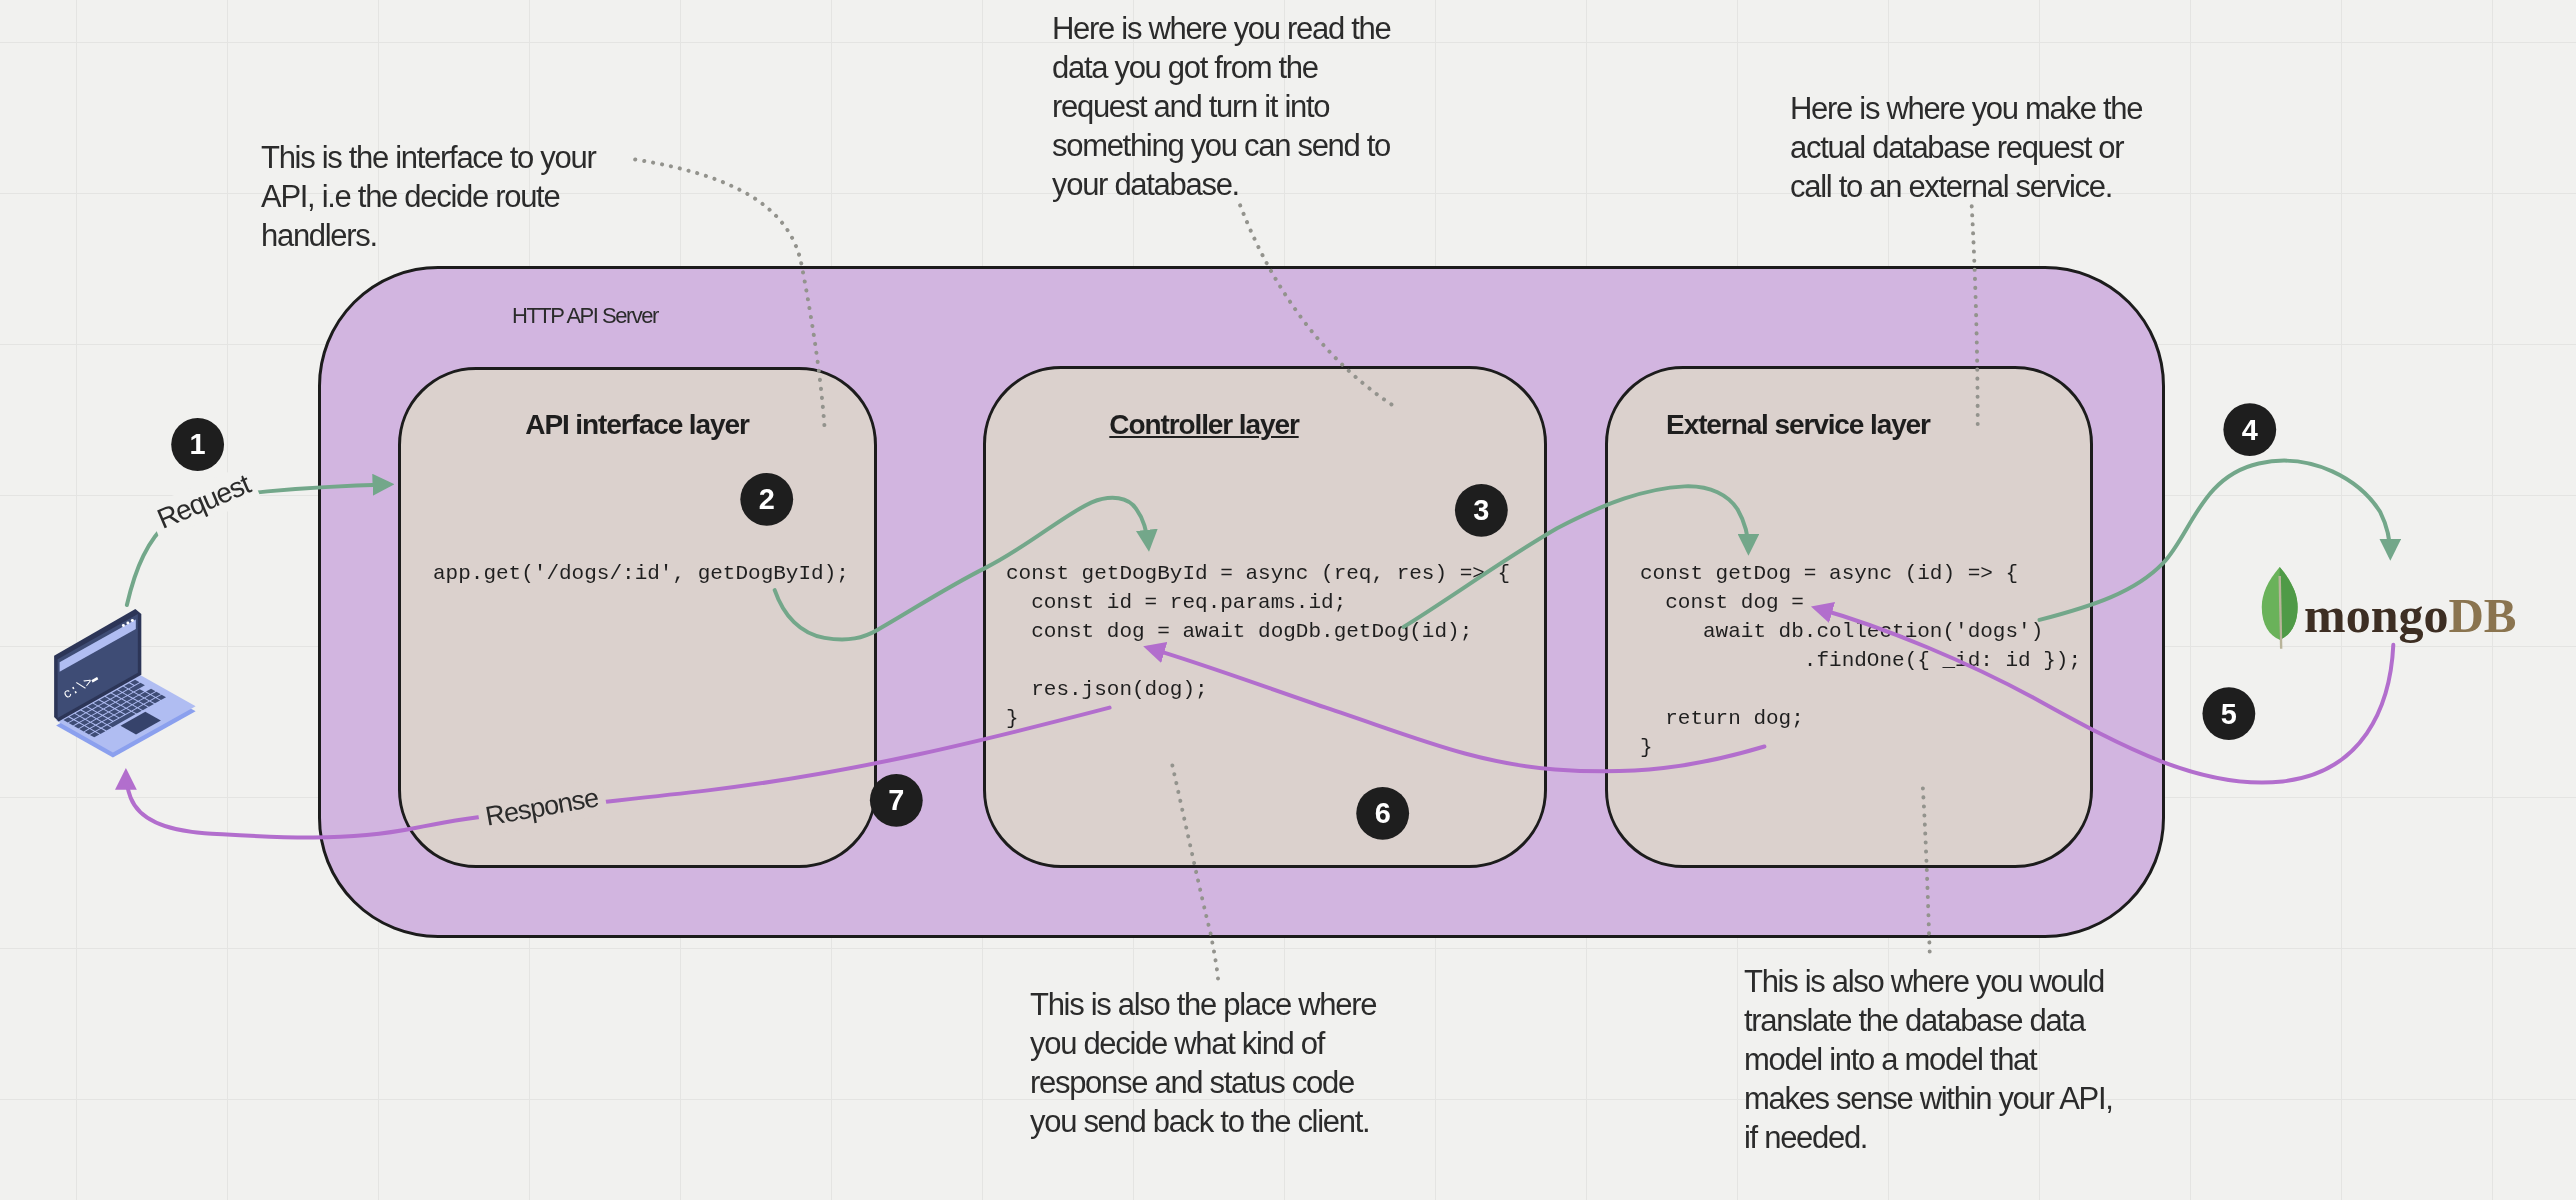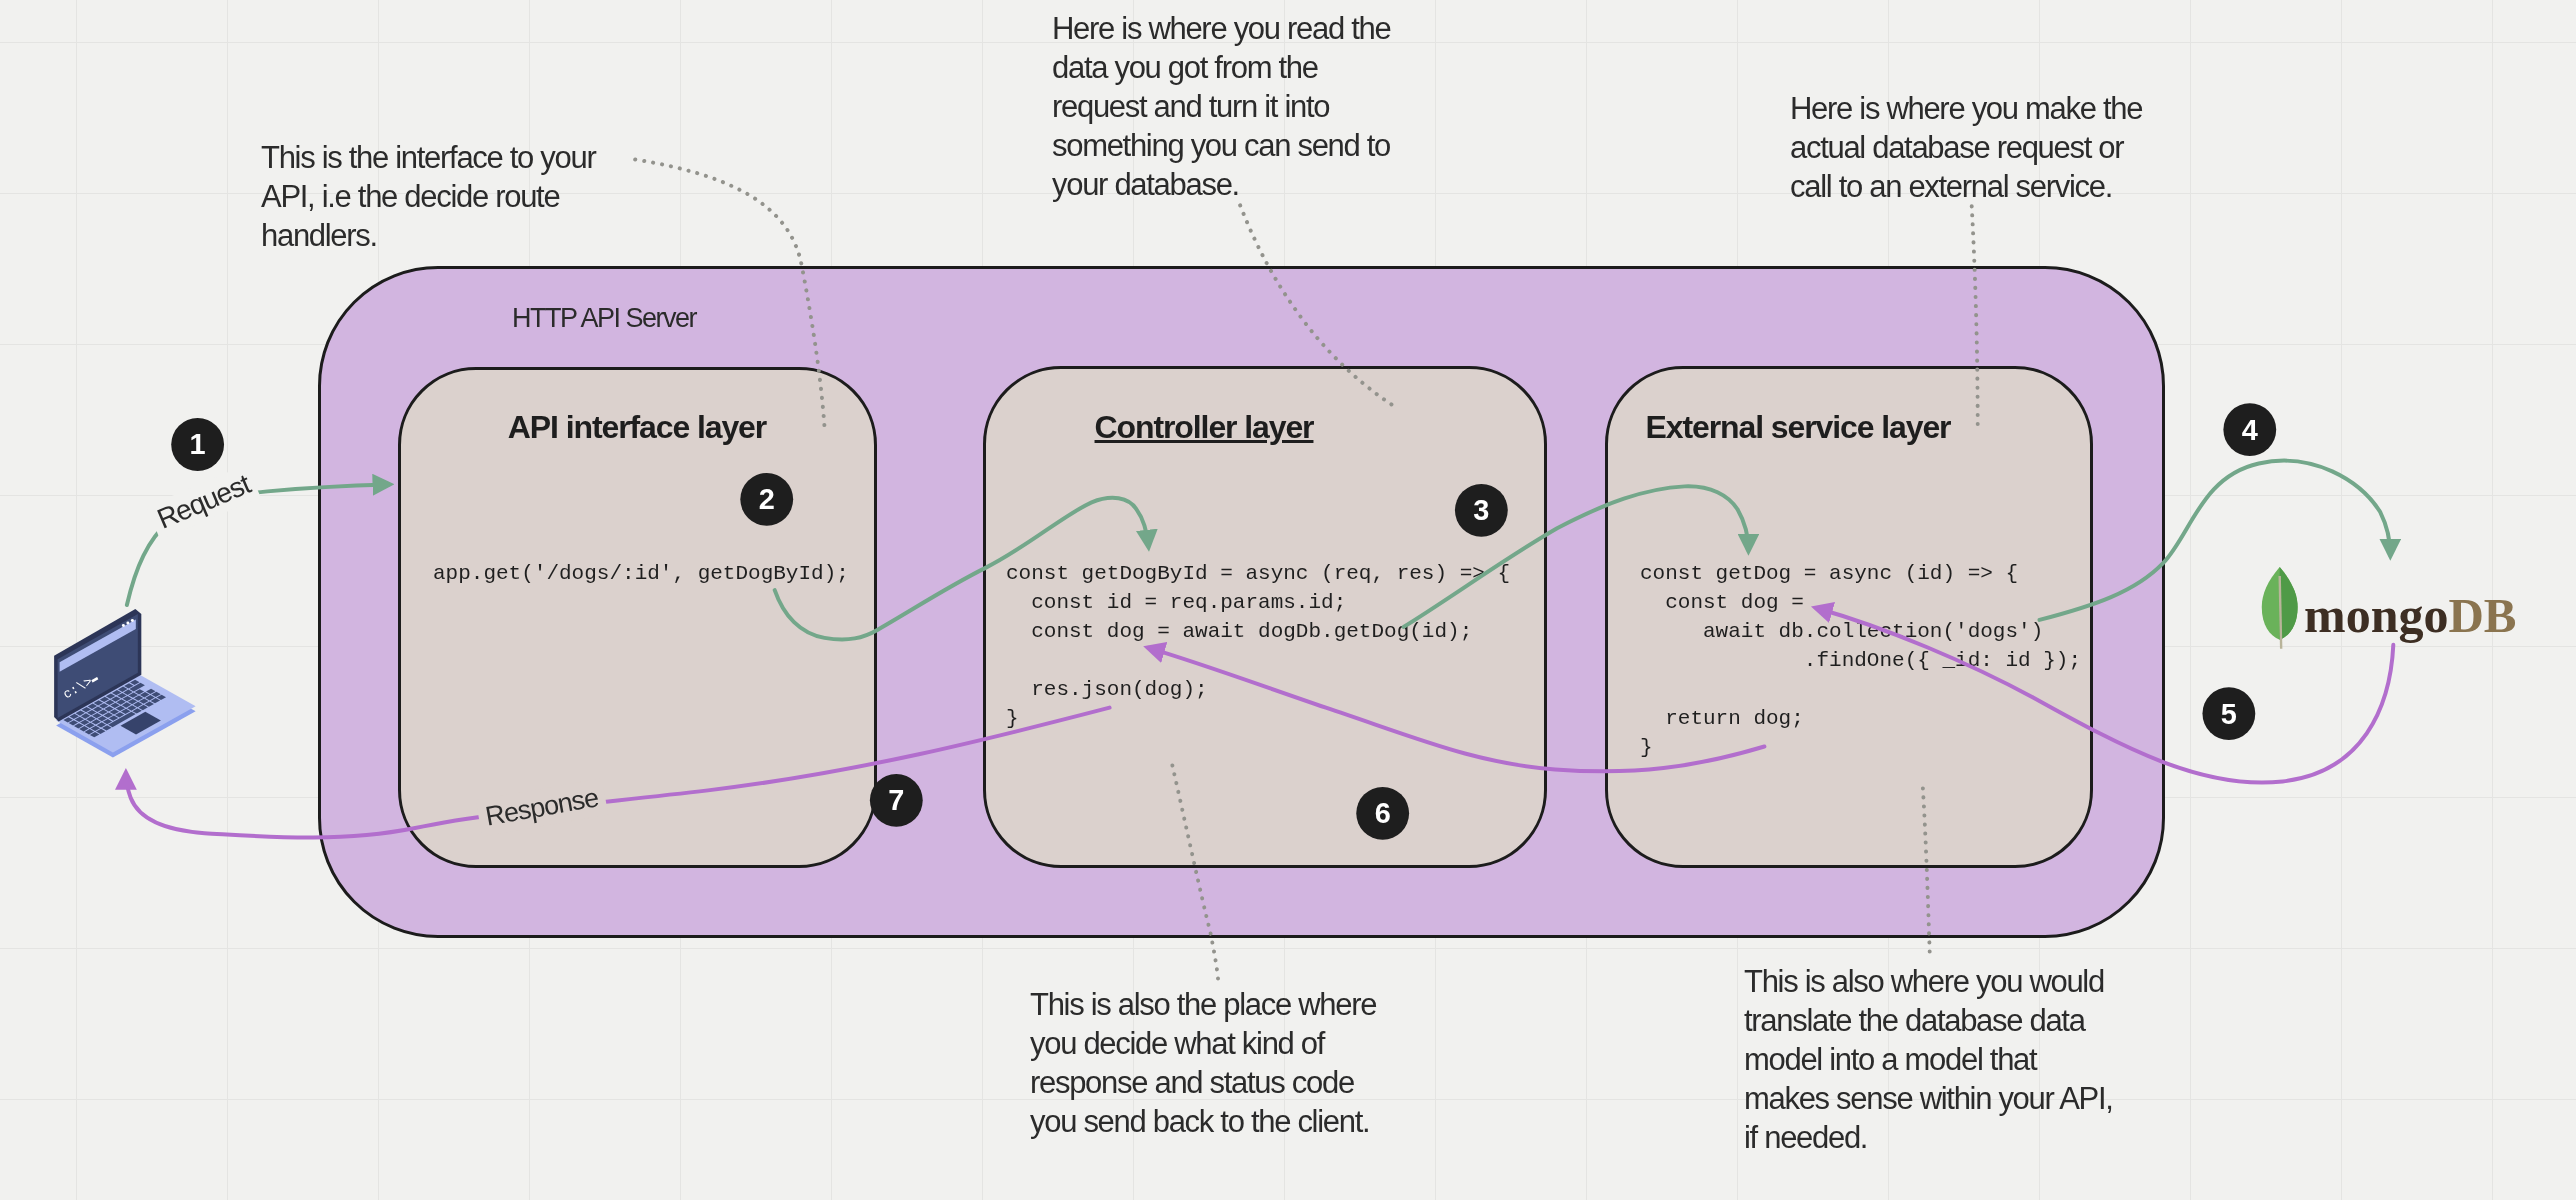--- a/index.html
+++ b/index.html
@@ -7,22 +7,22 @@
                    linear-gradient(to bottom,#e4e4e2 1px,transparent 1px);
   background-size:151px 151px;
   background-position:76px 42px;
   font-family:"Liberation Sans",sans-serif;}
 .server{position:absolute;left:318px;top:266px;width:1847px;height:672px;
   background:#d2b5e0;border:3px solid #1c1c1c;border-radius:120px;box-sizing:border-box;}
 .inner{position:absolute;background:#dbd1cd;border:3px solid #1c1c1c;border-radius:78px;box-sizing:border-box;}
 #b1{left:398px;top:367px;width:479px;height:501px;}
 #b2{left:983px;top:366px;width:564px;height:502px;}
 #b3{left:1605px;top:366px;width:488px;height:502px;}
-.httplabel{position:absolute;left:512px;top:303px;font-size:27px;letter-spacing:-1.5px;color:#2b2b2b;white-space:nowrap;}
-.btitle{position:absolute;top:409px;transform:translateX(-50%);font-weight:bold;font-size:32px;letter-spacing:-1.1px;color:#1e1e1e;white-space:nowrap;}
+.httplabel{position:absolute;left:512px;top:303px;font-size:22px;letter-spacing:-1.5px;color:#2b2b2b;white-space:nowrap;}
+.btitle{position:absolute;top:409px;transform:translateX(-50%);font-weight:bold;font-size:28px;letter-spacing:-1.1px;color:#1e1e1e;white-space:nowrap;}
 pre.code{position:absolute;margin:0;font-family:"Liberation Mono",monospace;font-size:21px;line-height:29px;color:#1f1f1f;}
 .ann{position:absolute;font-size:31px;letter-spacing:-1.3px;line-height:39px;color:#2b2b2b;white-space:pre;}
 .rot{position:absolute;font-size:29px;letter-spacing:-1px;color:#2b2b2b;white-space:nowrap;}
 .mongo{position:absolute;left:2304px;top:590px;font-family:"Liberation Serif",serif;font-weight:bold;font-size:50px;line-height:50px;white-space:nowrap;}
 .mongo .m1{color:#3d2e23;}
 .mongo .m2{color:#8a744f;font-size:49px;}
 svg.ov{position:absolute;left:0;top:0;}
 </style></head>
 <body>
 <div id="canvas">

